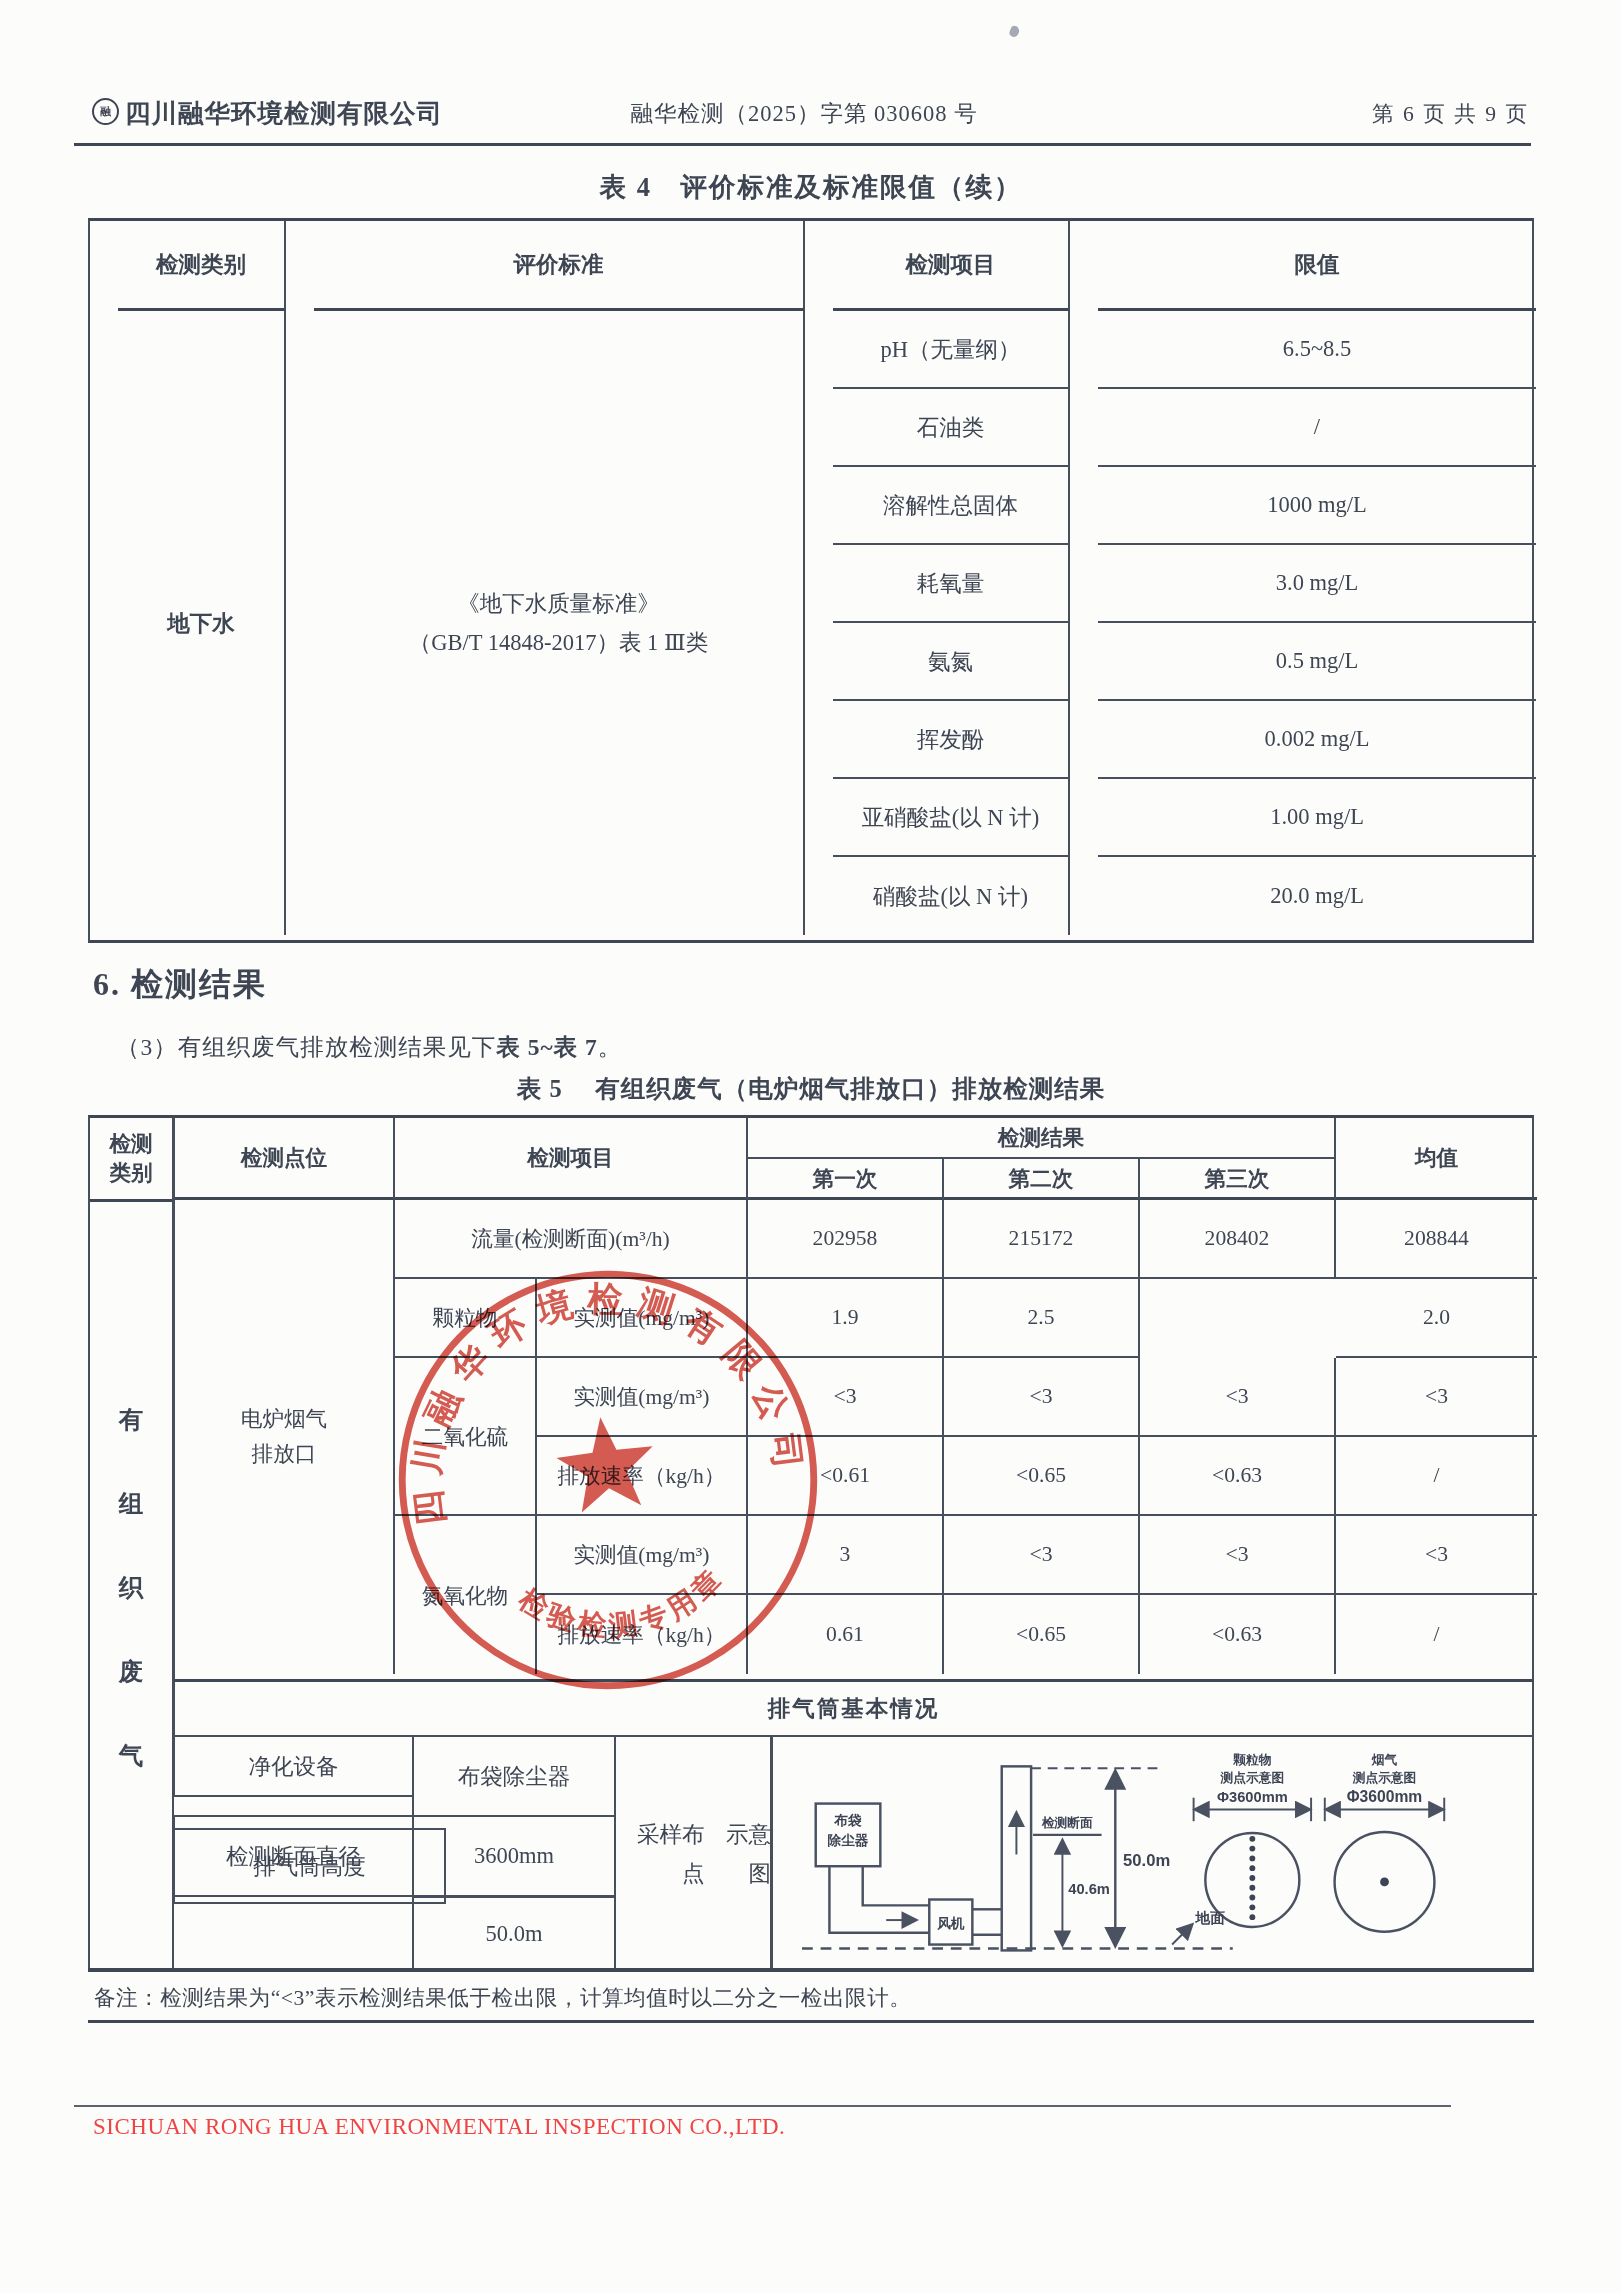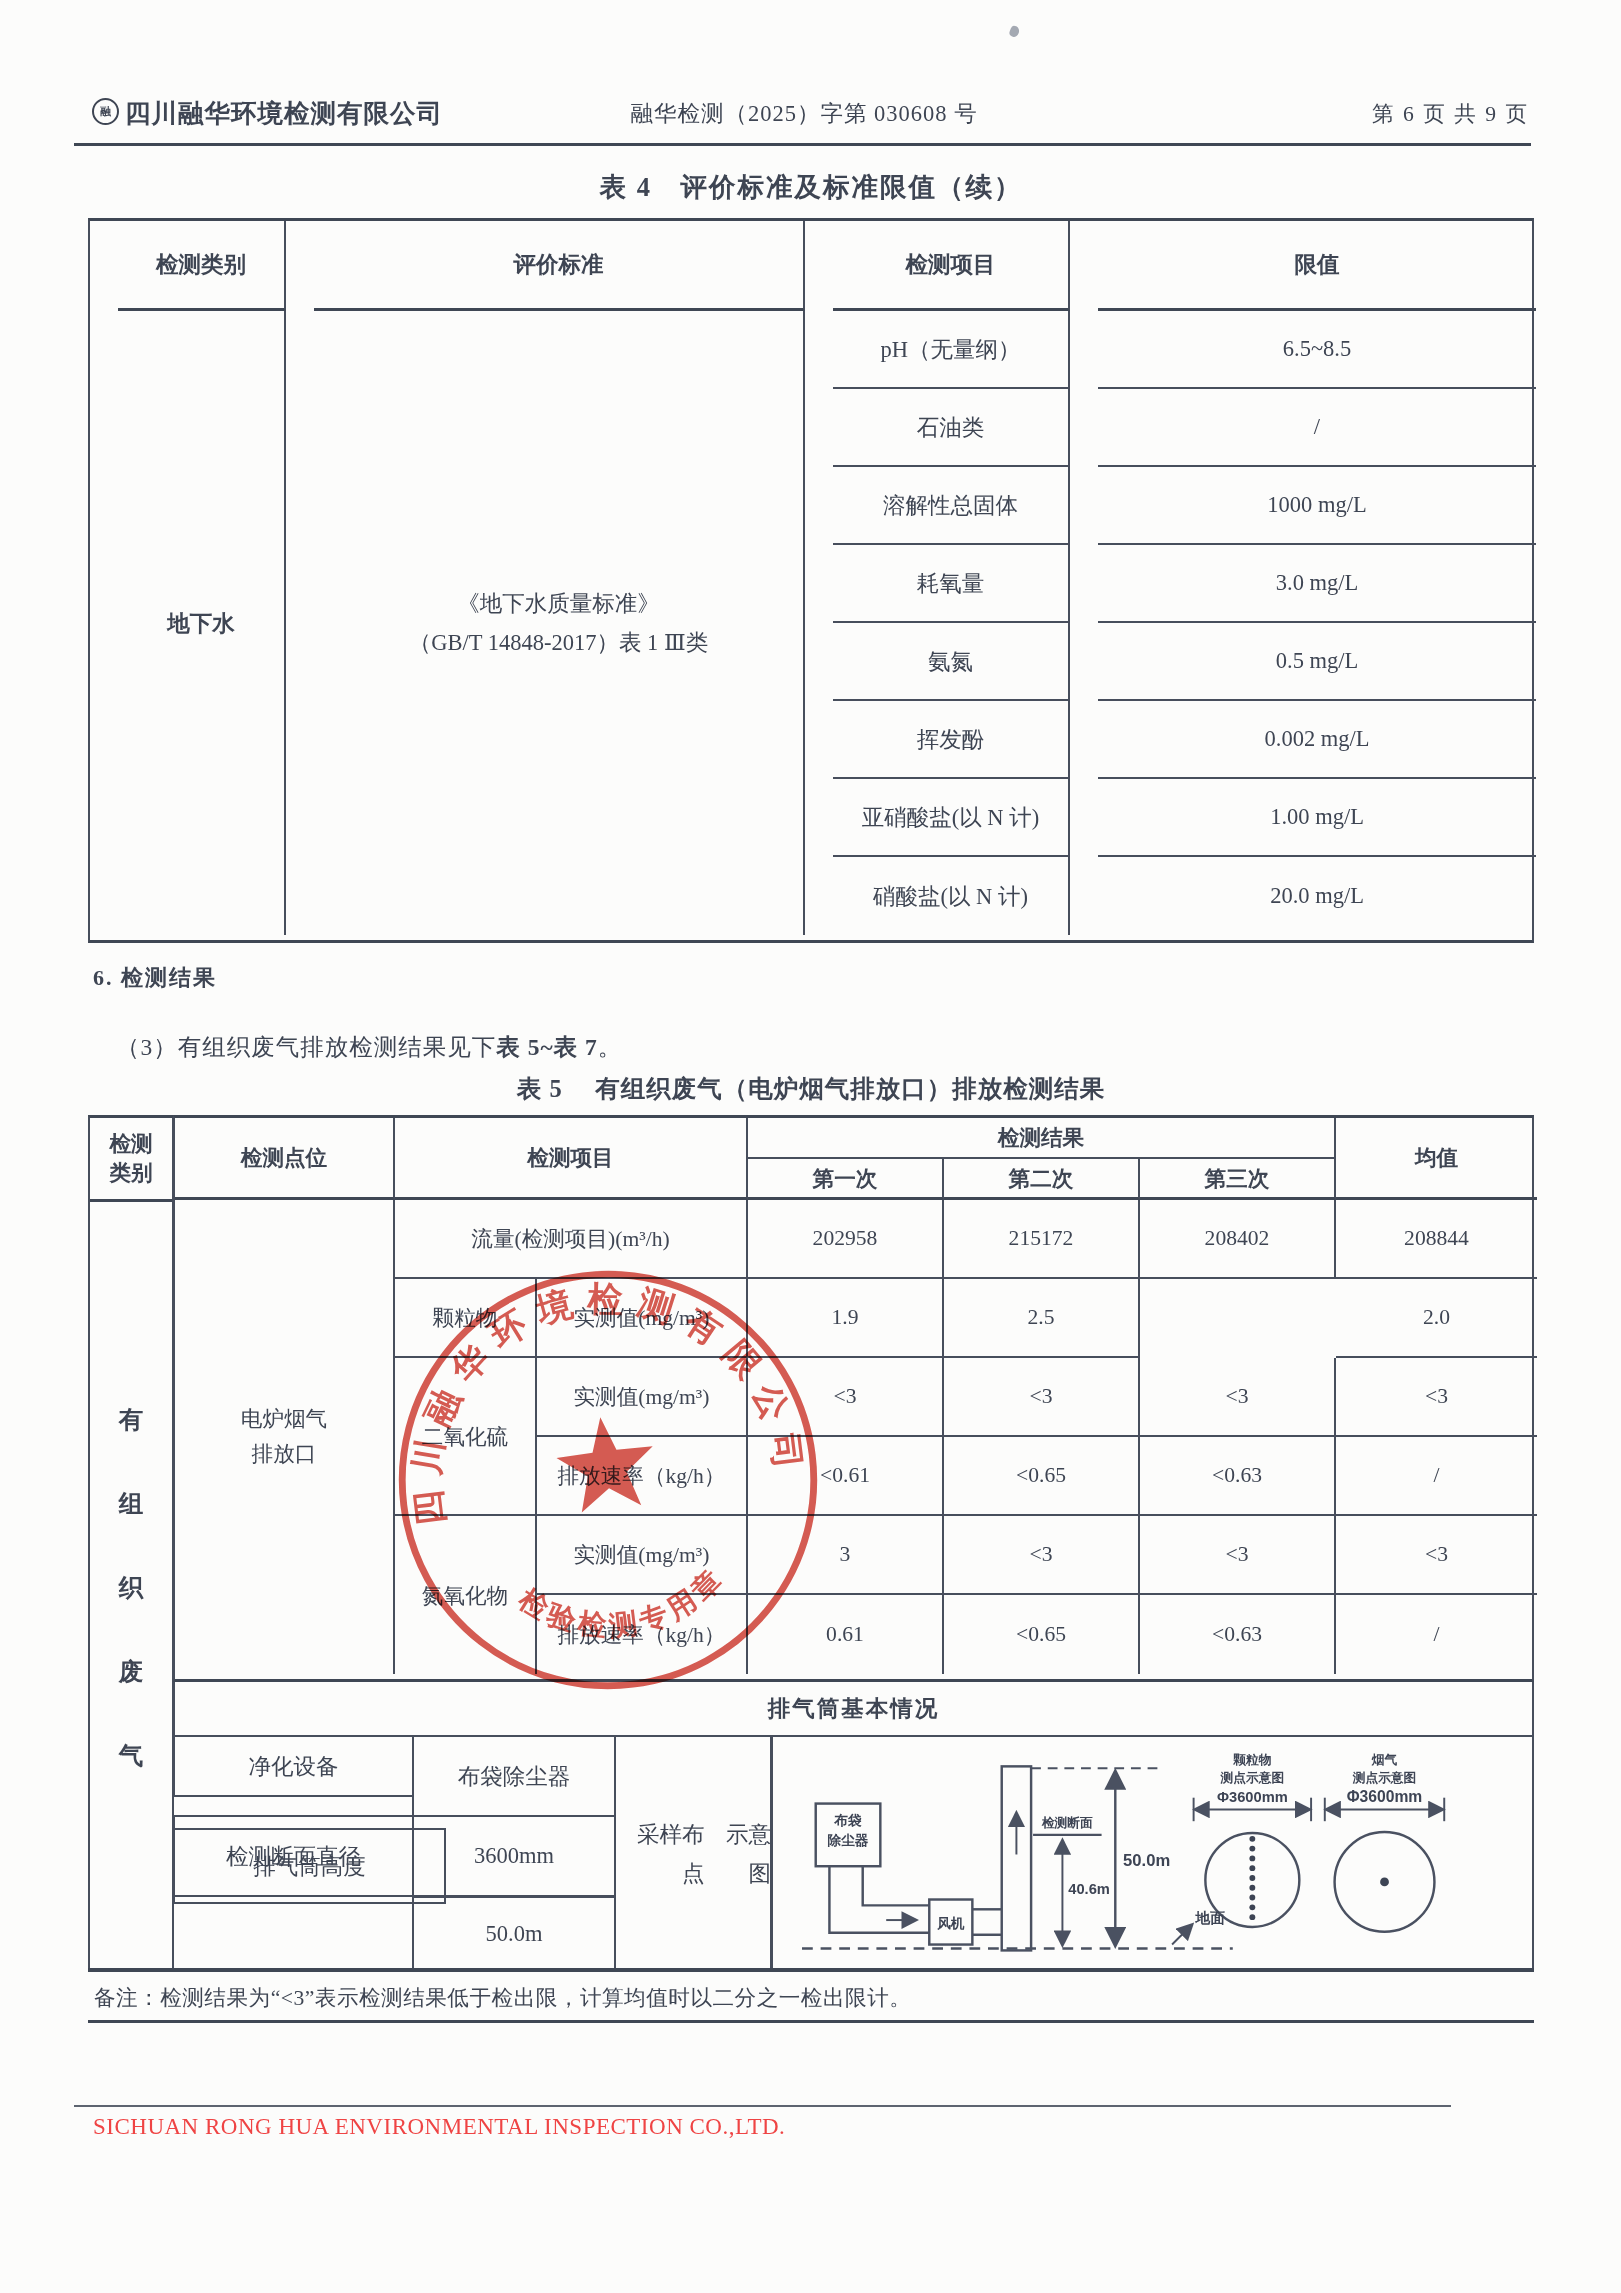--- a/index.html
+++ b/index.html
@@ -37,21 +37,21 @@
     font-size:22.5px;
   }
   .gridT4 > div{display:flex;align-items:center;justify-content:center;text-align:left;margin-left:28px;}
   .gridT5 > div{display:flex;align-items:center;justify-content:center;text-align:center;}
   .br{border-right:2px solid var(--bd);}
   .bb{border-bottom:2px solid var(--bd);}
   .bbT{border-bottom:3.9px solid var(--bdthick);}
   .semib{font-weight:600;}
 
   
-  .sec6{left:93px;top:963px;font-size:22px;font-weight:bold;letter-spacing:2px;}
+  .sec6{left:93px;top:963px;font-size:32px;font-weight:bold;letter-spacing:2px;}
   .sec6p{left:116px;top:1031px;font-size:23.5px;letter-spacing:1px;}
   .t5-title{left:88px;top:1072px;width:1446px;text-align:center;font-size:24.5px;font-weight:bold;letter-spacing:1px;}
 
   
   .t5c1{
     left:88px;top:1115px;width:86px;height:857px;
     border-top:3.9px solid var(--bdthick);border-left:2px solid var(--bd);border-right:2px solid var(--bd);
     display:flex;flex-direction:column;align-items:center;font-size:21.6px;
   }
   .t5c1-hdr{width:100%;height:84px;border-bottom:3.9px solid var(--bdthick);
@@ -160,21 +160,21 @@
     <div class="bbT semib" style="grid-column:7;grid-row:1/3">均值</div>
     <div class="br bbT semib" style="grid-column:4;grid-row:2">第一次</div>
     <div class="br bbT semib" style="grid-column:5;grid-row:2">第二次</div>
     <div class="br bbT semib" style="grid-column:6;grid-row:2">第三次</div>
 
     <div class="br" style="grid-column:1;grid-row:3/9;flex-direction:column;line-height:35px">
       <span>电炉烟气</span>
       <span>排放口</span>
     </div>
 
-    <div class="br bb" style="grid-column:2/4;grid-row:3">流量(检测项目)(m³/h)</div>
+    <div class="br bb" style="grid-column:2/4;grid-row:3">流量(检测断面)(m³/h)</div>
     <div class="br bb" style="grid-column:4;grid-row:3">202958</div>
     <div class="br bb" style="grid-column:5;grid-row:3">215172</div>
     <div class="br bb" style="grid-column:6;grid-row:3">208402</div>
     <div class="bb" style="grid-column:7;grid-row:3">208844</div>
 
     <div class="br bb" style="grid-column:2;grid-row:4">颗粒物</div>
     <div class="br bb" style="grid-column:3;grid-row:4">实测值(mg/m³)</div>
     <div class="br bb" style="grid-column:4;grid-row:4">1.9</div>
     <div class="br bb" style="grid-column:5;grid-row:4">2.5</div>
     <div class="bb" style="grid-column:7;grid-row:4">2.0</div>

